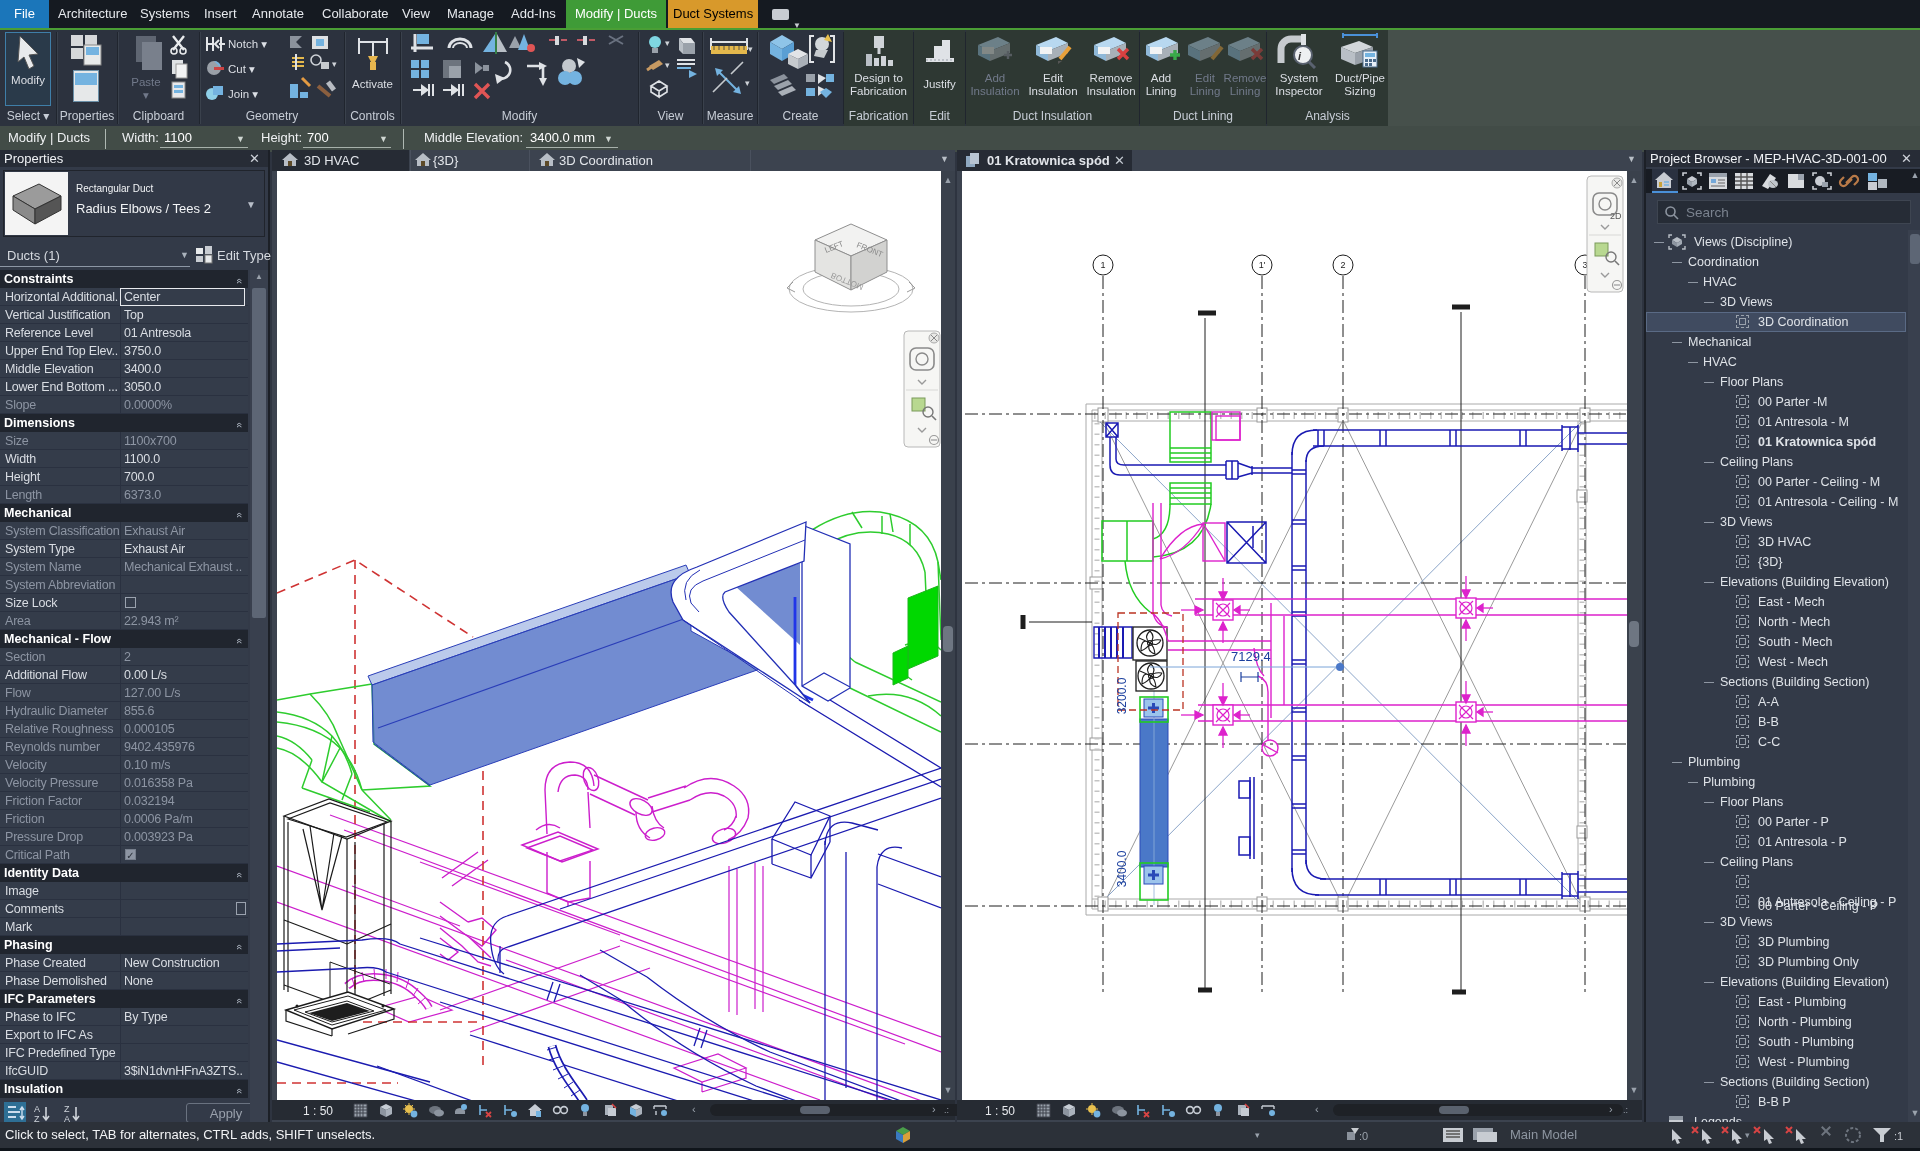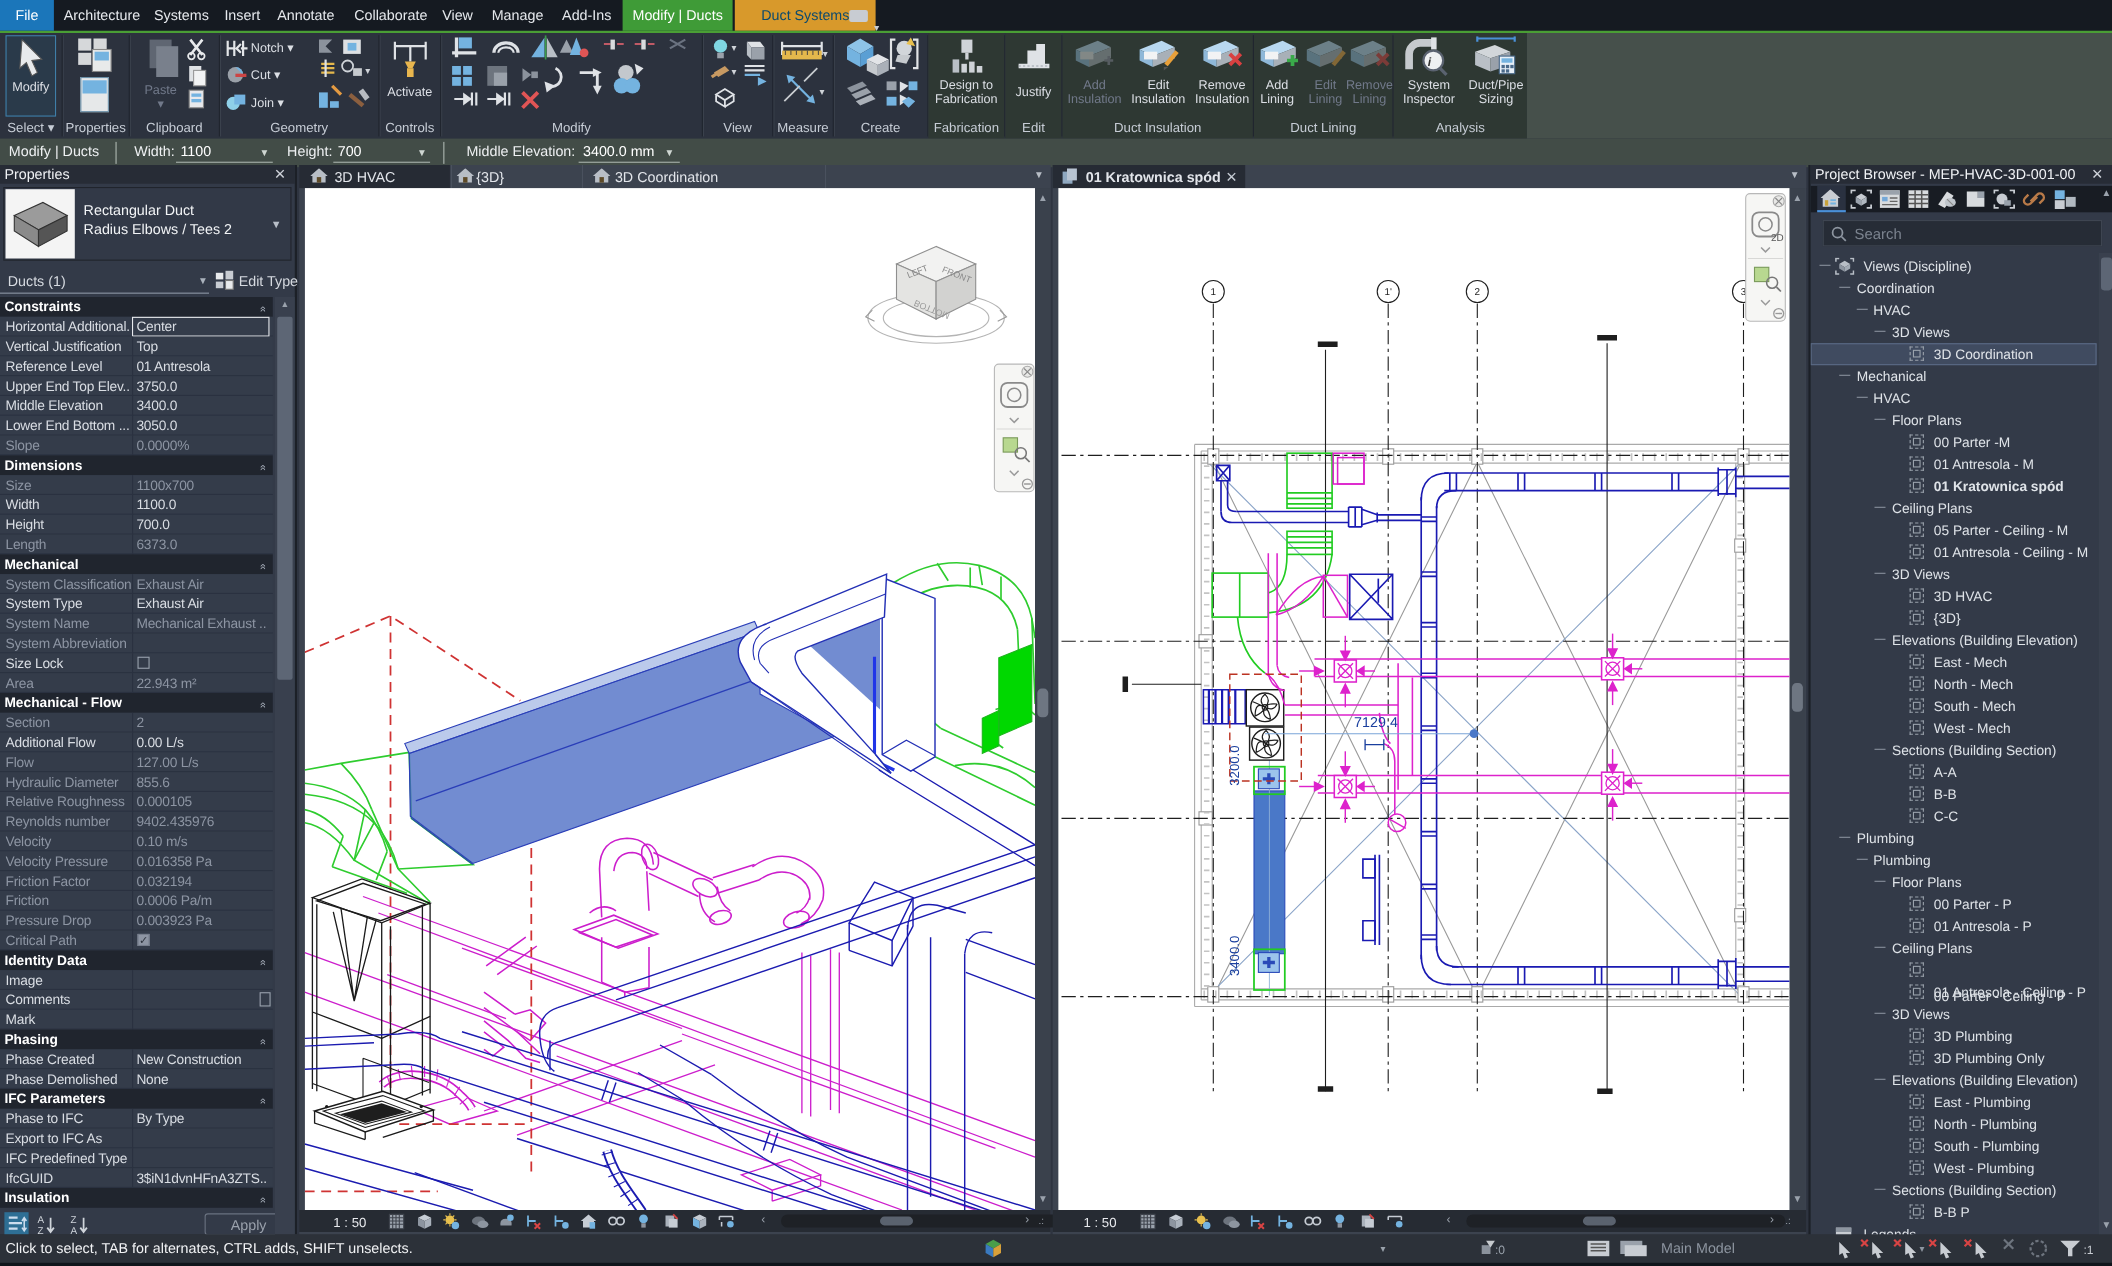--- a/index.html
+++ b/index.html
@@ -4,21 +4,21 @@
 <style>
 *{margin:0;padding:0;box-sizing:border-box}
 html,body{width:1920px;height:1151px;overflow:hidden}
 body{position:relative;background:#2e3440;font-family:"Liberation Sans",sans-serif;-webkit-font-smoothing:antialiased}
 .abs{position:absolute}
 
 #menubar{position:absolute;left:0;top:0;width:1920px;height:28px;background:#151a21;color:#e6e9ed;font-size:13px}
 #menubar .mi{position:absolute;top:0;height:28px;line-height:28px}
 #menubar .file{background:#1b76ba;color:#fff;padding:0 14px;left:0}
 #menubar .grn{background:#3f9b37;color:#fff;padding:0 9px}
-#menubar .org{background:#d8992b;color:#0c4a6e;padding:0 24px}
+#menubar .org{background:#d8992b;color:#000000;padding:0 5px}
 #greenline{position:absolute;left:0;top:28px;width:1920px;height:2px;background:#4a9e35}
 
 #ribbon{position:absolute;left:0;top:30px;width:1920px;height:96px;background:#2c323e}
 #ribbon .empty{position:absolute;left:1388px;top:0;width:532px;height:96px;background:#46504b}
 .rgroup{position:absolute;top:0;height:96px}
 .rgroup .glabel{position:absolute;left:0;right:0;bottom:3px;text-align:center;font-size:12px;color:#c7cdd6;white-space:nowrap}
 .rsep{position:absolute;top:2px;width:1px;height:92px;background:#20252e;box-shadow:1px 0 0 #3a414c}
 .btxt{position:absolute;text-align:center;font-size:11.5px;color:#dcdfe5;line-height:13px;white-space:nowrap}
 .btxt.dis{color:#71798a}
 
@@ -26,21 +26,21 @@
 #optbar .lbl{position:absolute;top:4px}
 #optbar .inp{position:absolute;top:1px;height:21px;border-bottom:1px solid #a7b1ab;color:#fff;padding:3px 4px 0 4px}
 #optbar .chev{position:absolute;top:8px;font-size:9px;color:#cfd6d2}
 #optbar .vsep{position:absolute;top:3px;width:1px;height:20px;background:#aeb8b2}
 
 .ptitle{position:absolute;height:17px;background:#272c36;color:#f0f2f5;font-size:13px;line-height:17px;padding-left:4px}
 
 #props{position:absolute;left:0;top:150px;width:270px;height:972px;background:#333a48;border-right:2px solid #1c2027}
 #typesel{position:absolute;left:3px;top:20px;width:262px;height:67px;background:#323947;border:1px solid #20242c}
 #typesel .thumb{position:absolute;left:1px;top:1px;width:63px;height:63px;background:#f4f4f4}
-#typesel .t1{position:absolute;left:72px;top:12px;color:#f2f4f6;font-size:13px}
+#typesel .t1{position:absolute;left:72px;top:12px;color:#f2f4f6;font-size:10px}
 #typesel .t2{position:absolute;left:72px;top:30px;color:#f2f4f6;font-size:13px}
 #ductsrow{position:absolute;left:0;top:95px;width:270px;height:22px;color:#d6dae0;font-size:13px;white-space:nowrap}
 .prow{position:absolute;left:0;width:248px;height:18px;font-size:12.5px;line-height:18px;color:#d9dde3;border-bottom:1px solid #2a3140;background:#343c4a}
 .prow .pl{position:absolute;left:5px;top:0;width:114px;overflow:hidden;white-space:nowrap;letter-spacing:-0.2px}
 .prow .pv{position:absolute;left:124px;top:0;width:118px;overflow:hidden;white-space:nowrap;letter-spacing:-0.2px}
 .prow .pvb{position:absolute;left:120px;top:0;width:124px;height:18px;border-left:1px solid #2a3140}
 .prow.dis .pl,.prow.dis .pv{color:#8d95a3}
 .phead{position:absolute;left:0;width:248px;height:18px;background:#20252e;color:#fff;font-weight:bold;font-size:12.5px;line-height:18px;padding-left:4px}
 #pscroll{position:absolute;left:250px;top:120px;width:18px;height:976px;background:#39404e}
 #pscroll .thm{position:absolute;left:2px;top:20px;width:14px;height:330px;background:#5d6675;border-radius:2px}
@@ -1458,21 +1458,21 @@
         <span style="position:absolute;left:112px;top:0;font-weight:bold;">01 Kratownica spód</span>
       </div>
 <div class="trow" style="left:0;top:222px;width:262px">
         <span class="exp" style="position:absolute;left:58px;top:6px">—</span>
         <span style="position:absolute;left:74px;top:0;">Ceiling Plans</span>
       </div>
 <div class="trow" style="left:0;top:242px;width:262px">
         <span class="vicon" style="position:absolute;left:90px;top:3px">
           <span style="position:absolute;left:2px;top:2px;width:7px;height:7px;border:1px solid #9aa2ac"></span>
         </span>
-        <span style="position:absolute;left:112px;top:0;">05 Parter - Ceiling - M</span>
+        <span style="position:absolute;left:112px;top:0;">00 Parter - Ceiling - M</span>
       </div>
 <div class="trow" style="left:0;top:262px;width:262px">
         <span class="vicon" style="position:absolute;left:90px;top:3px">
           <span style="position:absolute;left:2px;top:2px;width:7px;height:7px;border:1px solid #9aa2ac"></span>
         </span>
         <span style="position:absolute;left:112px;top:0;">01 Antresola - Ceiling - M</span>
       </div>
 <div class="trow" style="left:0;top:282px;width:262px">
         <span class="exp" style="position:absolute;left:58px;top:6px">—</span>
         <span style="position:absolute;left:74px;top:0;">3D Views</span>

